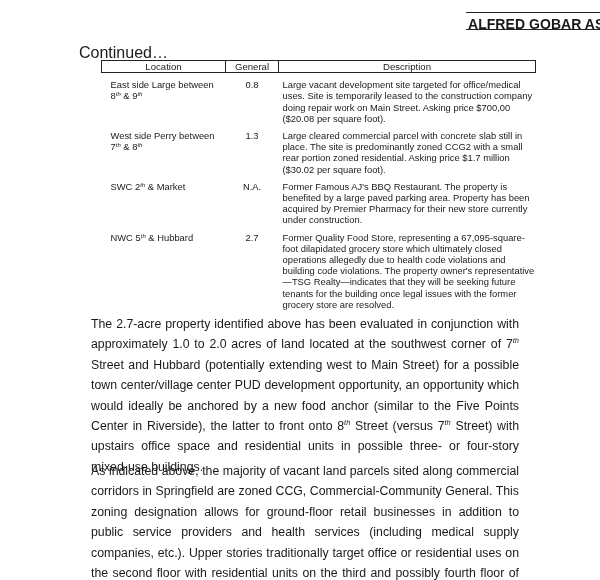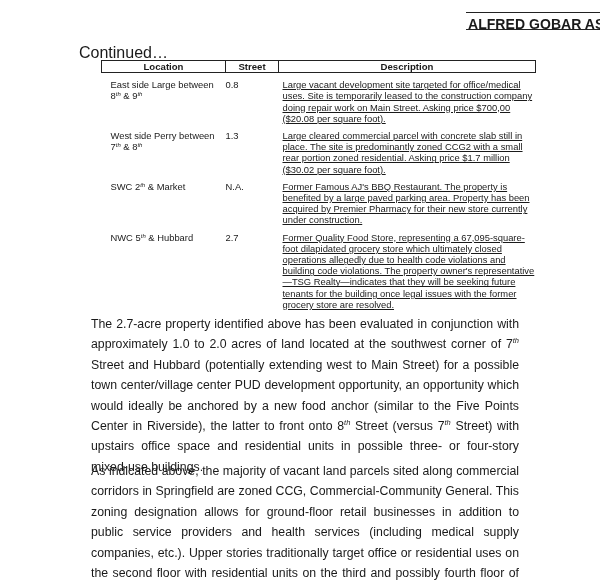--- a/index.html
+++ b/index.html
@@ -14,26 +14,26 @@
     font-size: 14px; font-weight: bold; letter-spacing: 0.05px; white-space: nowrap;
   }
   .continued {
     position: absolute; left: 79px; top: 44px; font-size: 16px;
   }
   table.listing {
     position: absolute; left: 101px; top: 60px; width: 434px;
     border-collapse: collapse; table-layout: fixed; font-size: 9.4px; line-height: 11.2px;
   }
   table.listing th {
-    border: 1.2px solid #222; font-weight: bold; font-size: 9.6px; height: 11px; padding: 0; text-align: center;
+    border: 1.2px solid #222; font-weight: normal; font-size: 9.6px; height: 11px; padding: 0; text-align: center;
   }
   table.listing td { vertical-align: top; padding: 0; }
   td.loc { padding-left: 9px !important; }
-  td.acr { text-align: left; }
-  td.desc { padding-left: 4px !important; text-decoration: underline; }
+  td.acr { text-align: center; }
+  td.desc { padding-left: 4px !important; }
   tr.first td { padding-top: 6px; }
   tr.row td { padding-bottom: 6px; }
   sup { font-size: 6px; line-height: 0; vertical-align: 3px; font-style: italic; }
   .para {
     position: absolute; left: 91px; width: 428px; font-size: 12.3px; line-height: 20.4px;
     text-align: justify;
   }
   .para sup { font-size: 7.5px; vertical-align: 5px; }
 </style>
 </head>
@@ -47,21 +47,21 @@
 
 <table class="listing">
   <colgroup>
     <col style="width:124px">
     <col style="width:53px">
     <col style="width:257px">
   </colgroup>
   <thead>
     <tr>
       <th>Location</th>
-      <th>Street</th>
+      <th>General</th>
       <th>Description</th>
     </tr>
   </thead>
   <tbody>
     <tr class="row first">
       <td class="loc">
         <span>East side Large between</span><br>
         <span>8</span><sup>th</sup><span> &amp; 9</span><sup>th</sup>
       </td>
       <td class="acr">0.8</td>

